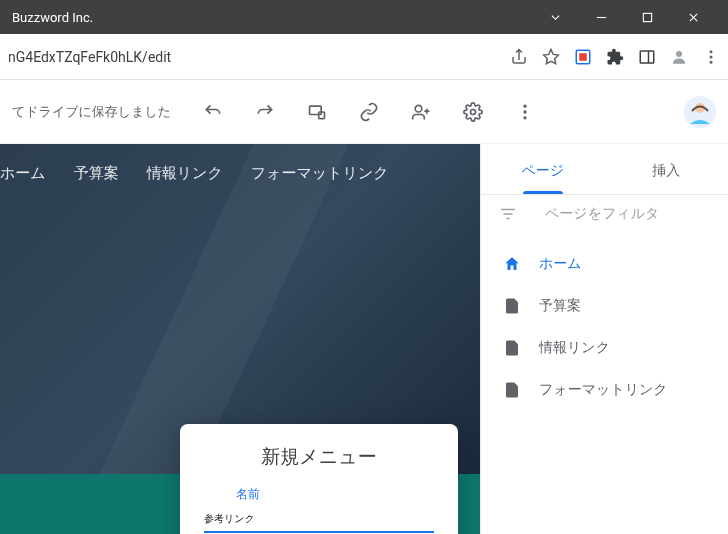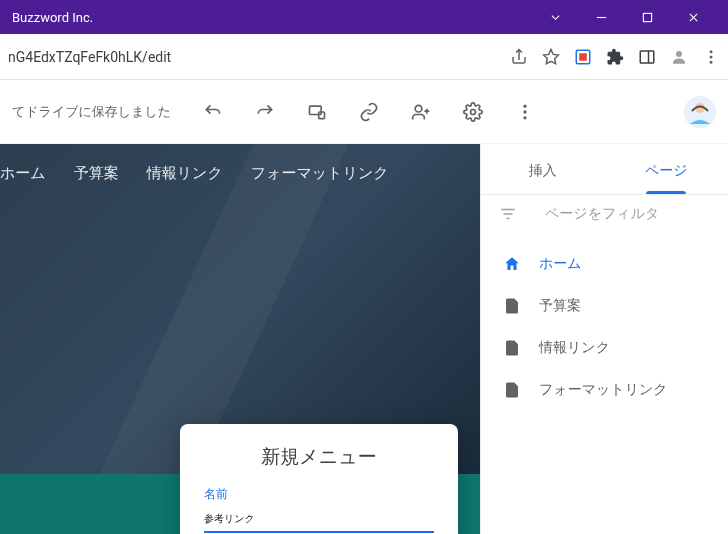--- a/index.html
+++ b/index.html
@@ -1,18 +1,18 @@
 <!DOCTYPE html>
 <html><head>
 <meta charset="utf-8">
 <style>
 * { margin: 0; padding: 0; box-sizing: border-box; font-family: -apple-system, BlinkMacSystemFont, "Segoe UI", Roboto, Arial, sans-serif; }
 body { width: 728px; height: 534px; overflow: hidden; background: #fff; }
 
-.titlebar { height: 34px; background: #4c1d95; display: flex; align-items: center; padding: 0 12px; color: #fff; }
+.titlebar { height: 34px; background: #404040; display: flex; align-items: center; padding: 0 12px; color: #fff; }
 .titlebar-title { font-size: 13px; flex: 1; }
 .win-controls { display: flex; gap: 0; }
 .win-btn { width: 46px; height: 34px; display: flex; align-items: center; justify-content: center; color: #fff; }
 .win-btn svg { width: 11px; height: 11px; }
 
 .urlbar { height: 46px; background: #fff; border-bottom: 1px solid #e0e0e0; display: flex; align-items: center; padding: 0 8px; }
 .url-text { flex: 1; font-size: 14px; color: #3c4043; }
 .url-icons { display: flex; align-items: center; gap: 14px; color: #5f6368; }
 .url-icon { width: 18px; height: 18px; display: flex; align-items: center; justify-content: center; }
 
@@ -30,21 +30,21 @@
 
 .main { display: flex; height: calc(100% - 136px); }
 .canvas-area { flex: 1; background: #0f766e; position: relative; overflow: hidden; }
 .site-preview { position: absolute; left: 0; top: 0; right: 0; height: 330px; background: linear-gradient(135deg, #2c3e50 0%, #34495e 50%, #1a2a3a 100%); }
 .site-preview::before { content: ''; position: absolute; inset: 0; background: linear-gradient(115deg, transparent 40%, rgba(255,255,255,0.04) 40%, rgba(255,255,255,0.04) 55%, transparent 55%); }
 .site-nav { display: flex; gap: 28px; padding: 20px 0 0 0; color: #e8eaed; font-size: 15px; }
 .site-nav span { cursor: pointer; }
 
 .dialog { position: absolute; left: 180px; top: 280px; width: 278px; background: #fff; border-radius: 8px; box-shadow: 0 4px 24px rgba(0,0,0,0.25); padding: 20px 24px 18px; }
 .dialog-title { font-size: 19px; color: #3c4043; text-align: center; margin-bottom: 16px; }
-.dialog-label { font-size: 12px; color: #1a73e8; margin-bottom: 4px; }
+.dialog-label { font-size: 12px; color: #1a73e8; margin-bottom: 4px; margin-left: 32px; }
 .dialog-input { width: 100%; border: none; border-bottom: 2px solid #1a73e8; font-size: 10px; padding: 4px 0 6px; outline: none; color: #202124; }
 .dialog-redline { height: 1.5px; background: #d93025; margin-top: 1px; }
 
 .sidepanel { width: 248px; background: #fff; border-left: 1px solid #e8eaed; display: flex; flex-direction: column; }
 .side-tabs { display: flex; border-bottom: 1px solid #e8eaed; }
 .side-tab { flex: 1; text-align: center; padding: 18px 0 14px; font-size: 14px; color: #5f6368; cursor: pointer; position: relative; }
 .side-tab.active { color: #1a73e8; }
 .side-tab.active::after { content: ''; position: absolute; bottom: 0; left: 50%; transform: translateX(-50%); width: 40px; height: 3px; background: #1a73e8; border-radius: 3px 3px 0 0; }
 .filter-row { display: flex; align-items: center; padding: 10px 18px; gap: 28px; color: #9aa0a6; font-size: 14px; }
 .filter-icon { width: 18px; height: 18px; }
@@ -199,22 +199,22 @@
       <div class="dialog-title">新規メニュー</div>
       <div class="dialog-label">名前</div>
       <input class="dialog-input" value="参考リンク" style="">
       <div class="dialog-redline"></div>
       
     </div>
   </div>
 
   <div class="sidepanel">
     <div class="side-tabs">
+      <div class="side-tab active">ページ</div>
       <div class="side-tab">挿入</div>
-      <div class="side-tab active">ページ</div>
     </div>
     <div class="filter-row">
       <svg class="filter-icon" viewBox="0 0 24 24" fill="none" stroke="#9aa0a6" stroke-width="2">
           <line x1="3" y1="6" x2="21" y2="6"></line>
           <line x1="6" y1="12" x2="18" y2="12"></line>
           <line x1="10" y1="18" x2="14" y2="18"></line>
         </svg>
       <span>ページをフィルタ</span>
     </div>
     <div class="page-list">

